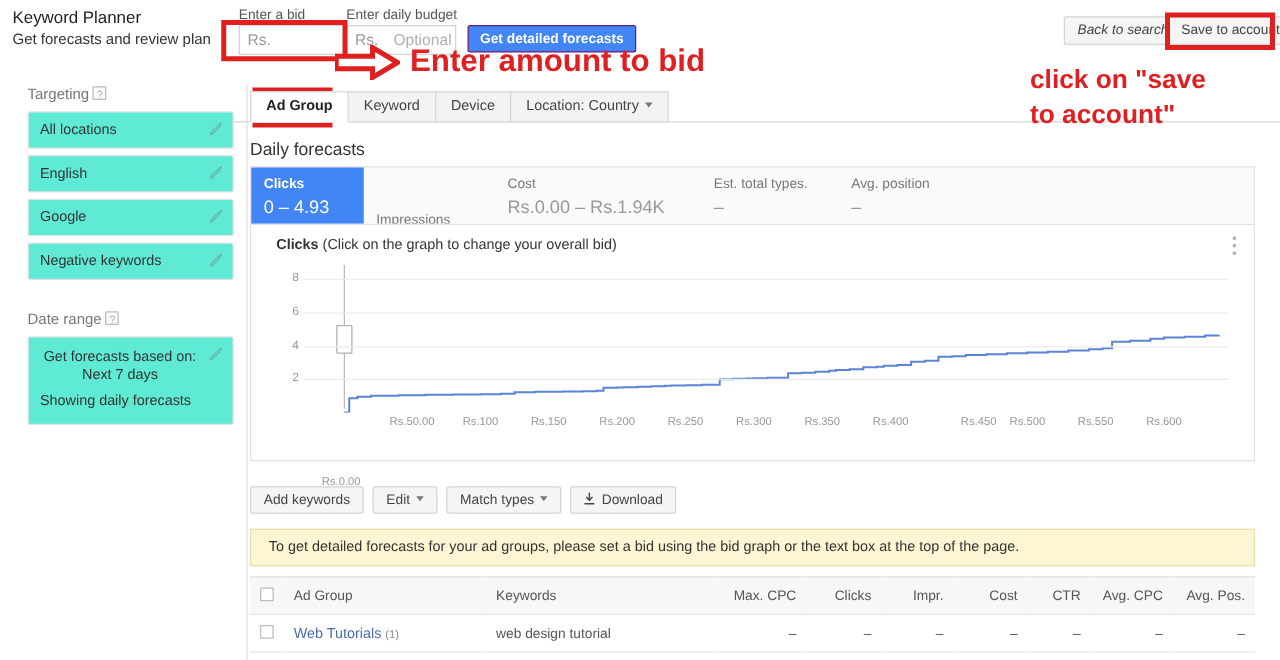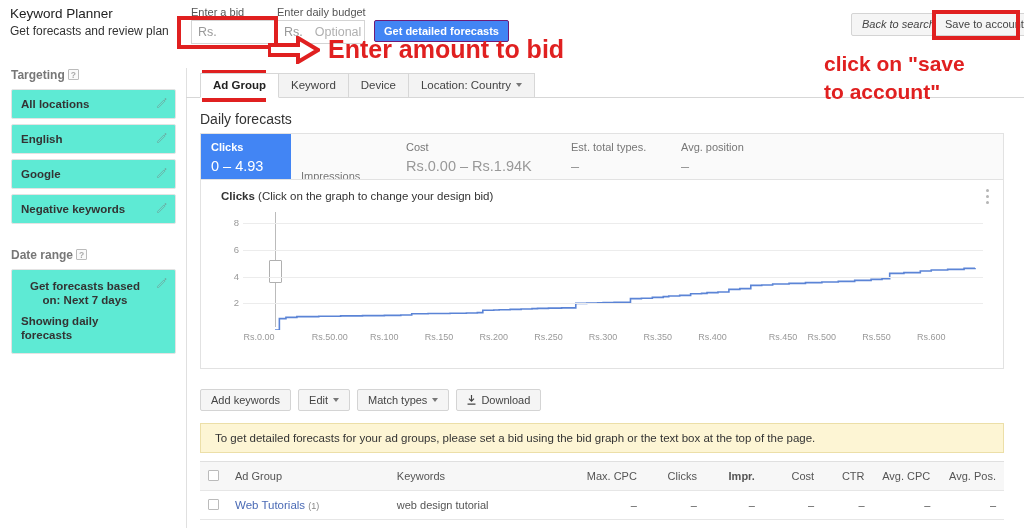--- a/index.html
+++ b/index.html
@@ -32,22 +32,22 @@
   }
 
   .gray-btn {
     position:absolute; height:23px; background:#f5f5f5;
     border:1px solid #d4d4d4; border-radius:2px;
     font-size:11px; color:#444; line-height:21px; padding:0 10px;
     white-space:nowrap;
   }
 
   
-  #sidebar { position:absolute; left:1px; top:68px; width:186px; height:460px; background:#fff;
-             border-right:1px solid #e0e0e0;font-weight:bold; }
+  #sidebar { position:absolute; left:12px; top:68px; width:186px; height:460px; background:#fff;
+             border-right:1px solid #e0e0e0; }
   .side-section-title { font-size:12px; color:#777; margin:0 0 7px 10px; }
   .help-ico {
     display:inline-block; width:11px; height:11px; line-height:10px;
     border:1px solid #bbb; color:#aaa; font-size:8.5px; text-align:center;
     border-radius:1px; vertical-align:1px; margin-left:3px; background:#fafafa;
   }
   .side-card {
     position:relative; margin:0 10px 5px 10px; background:#5eead4;
     border:1px solid #e3e3e3; border-radius:2px; padding:7px 26px 7px 9px;
     font-size:11.5px; color:#333; min-height:26px;
@@ -240,21 +240,21 @@
     </div>
     <div class="metric" style="left:470px; width:120px;">
       <div class="m-label">Avg. position</div>
       <div class="m-value">–</div>
     </div>
   </div>
 
   <div id="chart-panel">
     <div id="chart-title">
       <b>Clicks</b>
-      <span>(Click on the graph to change your design bid)</span>
+      <span>(Click on the graph to change your overall bid)</span>
     </div>
     <div id="kebab">
         <i></i>
         <i></i>
         <i></i>
       </div>
 
     <div id="plot">
 
       <div id="bid-slider-line" style="left: 52px;"></div>
@@ -263,21 +263,21 @@
         <polyline id="curve-line" fill="none" stroke="#5b84d6" stroke-width="1.6" points="52,120 56.375,120 56.375,108.66666666666667 62.9375,108.66666666666667 62.9375,107.33333333333333 73.875,107.33333333333333 73.875,106.66666666666667 95.75,106.66666666666667 95.75,106.26666666666667 117.625,106.26666666666667 117.625,105.86666666666666 139.5,105.86666666666666 139.5,105.6 161.375,105.6 161.375,105.33333333333333 177.78125,105.33333333333333 177.78125,105.06666666666666 188.71875,105.06666666666666 188.71875,103.73333333333333 205.125,103.73333333333333 205.125,103.46666666666667 227,103.46666666666667 227,103.2 243.40625,103.2 243.40625,102.93333333333334 254.34375,102.93333333333334 254.34375,102.66666666666666 259.8125,102.66666666666666 259.8125,100.26666666666667 270.75,100.26666666666667 270.75,100 276.21875,100 276.21875,99.73333333333333 287.15625,99.73333333333333 287.15625,99.33333333333333 298.09375,99.33333333333333 298.09375,98.93333333333334 309.03125,98.93333333333334 309.03125,98.66666666666666 314.5,98.66666666666666 314.5,98.4 325.4375,98.4 325.4375,98.13333333333334 338.5625,98.13333333333334 338.5625,97.86666666666667 352.78125,97.86666666666667 352.78125,93.33333333333334 363.71875,93.33333333333334 363.71875,93.06666666666666 374.65625,93.06666666666666 374.65625,92.8 380.125,92.8 380.125,92.53333333333333 391.0625,92.53333333333333 391.0625,92.26666666666667 407.46875,92.26666666666667 407.46875,88.66666666666666 418.40625,88.66666666666666 418.40625,88.26666666666667 429.34375,88.26666666666667 429.34375,87.33333333333333 440.28125,87.33333333333333 440.28125,86.66666666666666 445.75,86.66666666666666 445.75,86 456.6875,86 456.6875,85.33333333333333 467.625,85.33333333333333 467.625,83.73333333333333 478.5625,83.73333333333333 478.5625,83.33333333333333 484.03125,83.33333333333333 484.03125,82.66666666666666 494.96875,82.66666666666666 494.96875,82 505.90625,82 505.90625,79.33333333333334 516.84375,79.33333333333334 516.84375,78.66666666666666 527.78125,78.66666666666666 527.78125,75.33333333333333 538.71875,75.33333333333333 538.71875,74.93333333333334 549.65625,74.93333333333334 549.65625,74 566.0625,74 566.0625,73.33333333333334 582.46875,73.33333333333334 582.46875,72.66666666666667 598.875,72.66666666666667 598.875,72 615.28125,72 615.28125,71.33333333333334 631.6875,71.33333333333334 631.6875,70.4 648.09375,70.4 648.09375,69.33333333333334 659.03125,69.33333333333334 659.03125,68.66666666666666 666.6875,68.66666666666666 666.6875,63.333333333333336 680.90625,63.333333333333336 680.90625,62.66666666666667 697.3125,62.66666666666667 697.3125,61.06666666666667 708.25,61.06666666666667 708.25,60 724.65625,60 724.65625,59.333333333333336 741.0625,59.333333333333336 741.0625,58.400000000000006 752,58.400000000000006 752,57.99999999999999"></polyline>
       </svg>
     <div class="gridline" style="top: 93.3333px;"></div>
         <div class="ytick" style="top: 87.3333px;">2</div>
         <div class="gridline" style="top: 66.6667px;"></div>
         <div class="ytick" style="top: 60.6667px;">4</div>
         <div class="gridline" style="top: 40px;"></div>
         <div class="ytick" style="top: 34px;">6</div>
         <div class="gridline" style="top: 13.3333px;"></div>
         <div class="ytick" style="top: 7.33333px;">8</div>
-        <div class="xtick" style="left: 6px;">Rs.0.00</div>
+        <div class="xtick" style="left: 20px; margin-top: 48px;">Rs.0.00</div>
         <div class="xtick" style="left: 76.6875px;">Rs.50.00</div>
         <div class="xtick" style="left: 131.375px;">Rs.100</div>
         <div class="xtick" style="left: 186.062px;">Rs.150</div>
         <div class="xtick" style="left: 240.75px;">Rs.200</div>
         <div class="xtick" style="left: 295.438px;">Rs.250</div>
         <div class="xtick" style="left: 350.125px;">Rs.300</div>
         <div class="xtick" style="left: 404.812px;">Rs.350</div>
         <div class="xtick" style="left: 459.5px;">Rs.400</div>
         <div class="xtick" style="left: 514.188px; text-align: right;">Rs.450</div>
         <div class="xtick" style="left: 568.875px;">Rs.500</div>
@@ -295,21 +295,21 @@
   <div id="notice">To get detailed forecasts for your ad groups, please set a bid using the bid graph or the text box at the top of the page.</div>
 
   <table id="fc-table">
     <thead>
       <tr>
         <th class="l" style="width:18px;"><span class="chk"></span></th>
         <th class="l" style="width:170px;">Ad Group</th>
         <th class="l" style="width:195px;">Keywords</th>
         <th style="width:72px;">Max. CPC</th>
         <th style="width:62px;">Clicks</th>
-        <th style="width:60px;font-weight:bold;">Impr.</th>
+        <th style="width:60px;">Impr.</th>
         <th style="width:62px;">Cost</th>
         <th style="width:52px;">CTR</th>
         <th style="width:66px;">Avg. CPC</th>
         <th style="width:66px;">Avg. Pos.</th>
       </tr>
     </thead>
     <tbody>
       <tr>
         <td class="l"><span class="chk"></span></td>
         <td class="l name"><a href="#">Web Tutorials</a> <span class="cnt">(1)</span></td>

